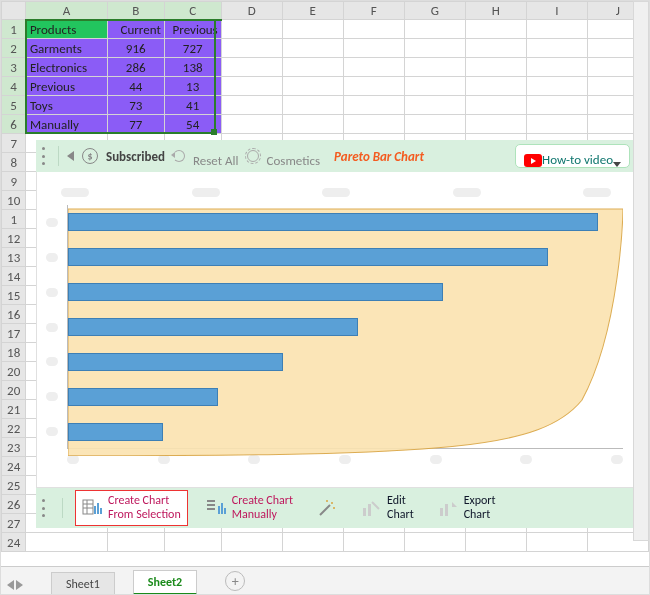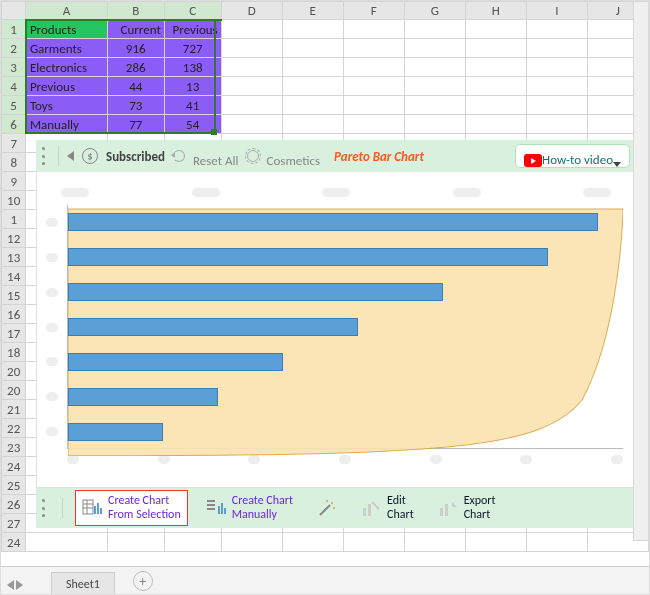--- a/index.html
+++ b/index.html
@@ -188,41 +188,41 @@
   .bottom-bar {
     background:#d9f0df;
     height:40px;
     display:flex;
     align-items:center;
     padding:0 6px;
     gap:12px;
   }
   .bb-item {
     display:flex; align-items:center; gap:6px;
-    color:#6d28d9; font-size:12px; line-height:1.15;
+    color:#be185d; font-size:12px; line-height:1.15;
     padding:3px 6px;
     cursor:pointer;
   }
   .bb-item.highlight { border:1px solid #e33; background:#fff; }
   .bb-item.disabled { color:#0f172a; }
   .bb-icon { width:20px; height:20px; flex:none; }
   .bb-icon svg { width:100%; height:100%; }
   .bb-label { display:flex; flex-direction:column; }
 
   
   .tabs {
     position:absolute;
     left:0; bottom:0; right:0;
     height:28px;
     border-top:1px solid #ccc;
     background:#f3f3f3;
     display:flex;
     align-items:flex-end;
     padding-left:50px;
-    gap:8px;
+    gap:18px;
   }
   .tabs .nav { position:absolute; left:6px; bottom:4px; display:flex; gap:2px; }
   .nav-tri { width:0; height:0; border-top:5px solid transparent; border-bottom:5px solid transparent; }
   .nav-tri.l { border-right:7px solid #999; }
   .nav-tri.r { border-left:7px solid #999; }
   .tab {
     background:#e6e6e6;
     padding:4px 14px;
     font-size:12px;
     color:#444;
@@ -815,16 +815,17 @@
     </div>
   </div>
 </div>
 
 <div class="tabs">
   <div class="nav">
     <div class="nav-tri l"></div>
     <div class="nav-tri r"></div>
   </div>
   <div class="tab">Sheet1</div>
+  <div class="tab active">Sheet2</div>
   <div class="tab-add">+</div>
 </div>
 
 <div class="scroll-stub scroll-v"></div>
 
 </body></html>

